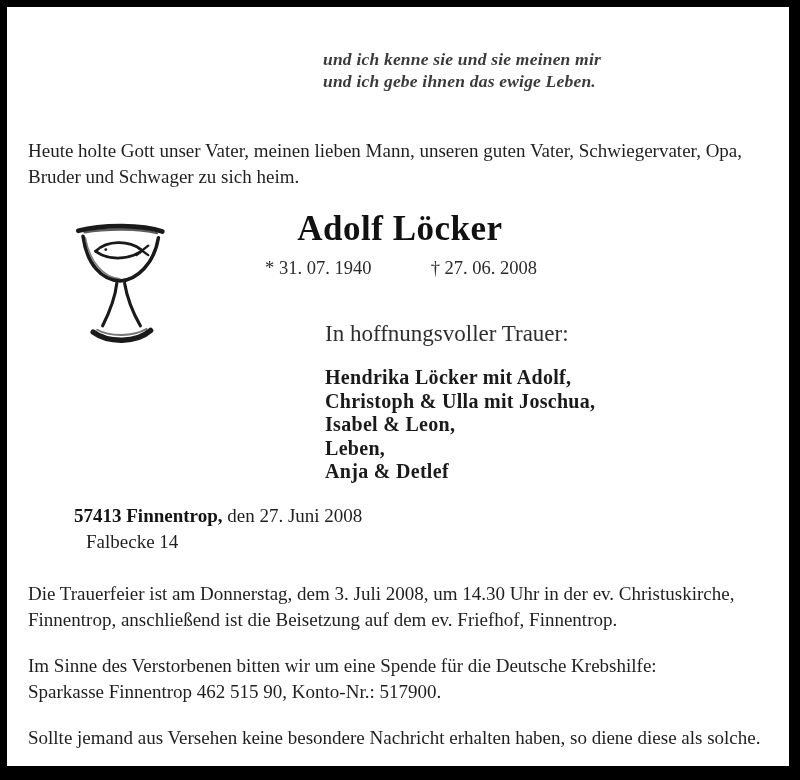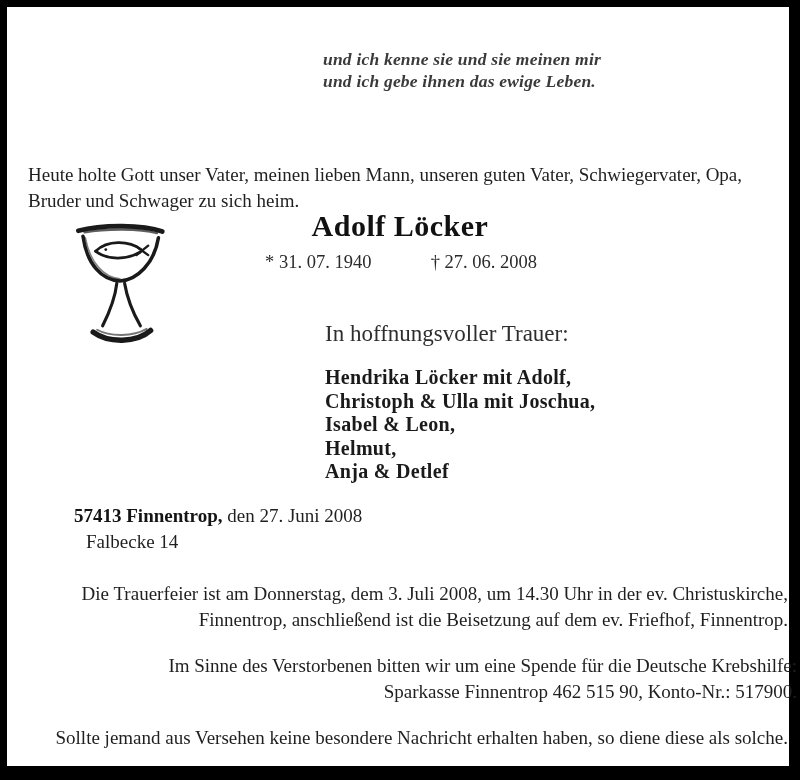--- a/index.html
+++ b/index.html
@@ -21,30 +21,29 @@
     font-style:italic;
     font-weight:bold;
     font-size:17.5px;line-height:21.5px;
     color:#3a3a3a;
     letter-spacing:.2px;
   }
   .intro{
     left:21px;top:131px;
     font-size:19px;line-height:26px;
     width:740px;
-    margin-top:24px;
   }
   .chalice{
     left:54px;top:192px;width:110px;height:168px;
   }
   .name-block{
     left:248px;top:202px;width:290px;text-align:center;
   }
   .deceased-name{
-    font-size:30px;font-weight:bold;letter-spacing:.5px;
+    font-size:35px;font-weight:bold;letter-spacing:.5px;
     color:#111;
   }
   .dates{
     display:flex;justify-content:space-between;
     margin-top:9px;padding:0 8px 0 10px;
     font-size:18.5px;color:#2a2a2a;
   }
   .mourning{
     left:318px;top:314px;
   }
@@ -56,24 +55,24 @@
     font-size:20px;font-weight:bold;line-height:23.5px;
     color:#1a1a1a;letter-spacing:.3px;
   }
   .address{
     left:23px;top:496px;
     font-size:19px;line-height:26px;
   }
   .address b{color:#141414;margin-left:44px;}
   .address .street{padding-left:56px;}
   .para{
-    font-size:19px;line-height:26px;width:760px;text-align:right;
+    font-size:19px;line-height:26px;width:760px;
   }
   .funeral{left:21px;top:574px;}
-  .donation{left:30px;top:646px;}
+  .donation{left:21px;top:646px;}
   .closing{left:21px;top:718px;}
 </style>
 </head>
 <body>
 
 <div class="paper">
 
   <div class="abs quote">
     <div>und ich kenne sie und sie meinen mir</div>
     <div>und ich gebe ihnen das ewige Leben.</div>
@@ -114,21 +113,21 @@
       <span>† 27. 06. 2008</span>
     </div>
   </div>
 
   <div class="abs mourning">
     <div class="mourning-heading">In hoffnungsvoller Trauer:</div>
     <div class="mourning-names">
       <div>Hendrika Löcker mit Adolf,</div>
       <div>Christoph &amp; Ulla mit Joschua,</div>
       <div>Isabel &amp; Leon,</div>
-      <div>Helmut,</div>
+      <div>Leben,</div>
       <div>Anja &amp; Detlef</div>
     </div>
   </div>
 
   <div class="abs address">
     <div><b>57413 Finnentrop,</b><span> den 27. Juni 2008</span></div>
     <div class="street">Falbecke 14</div>
   </div>
 
   <div class="abs para funeral">

